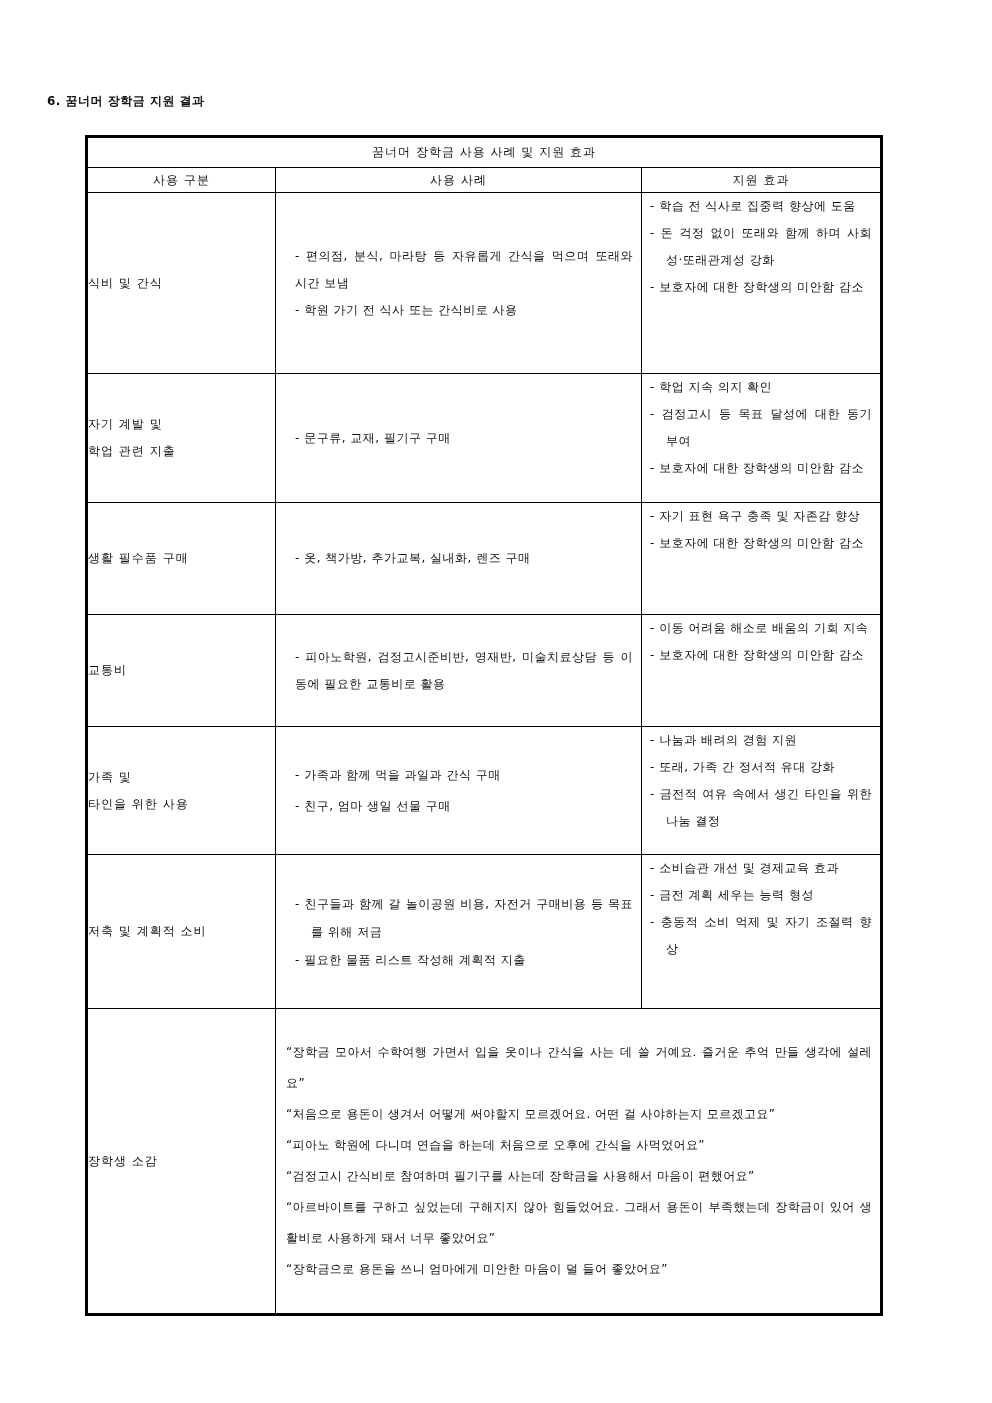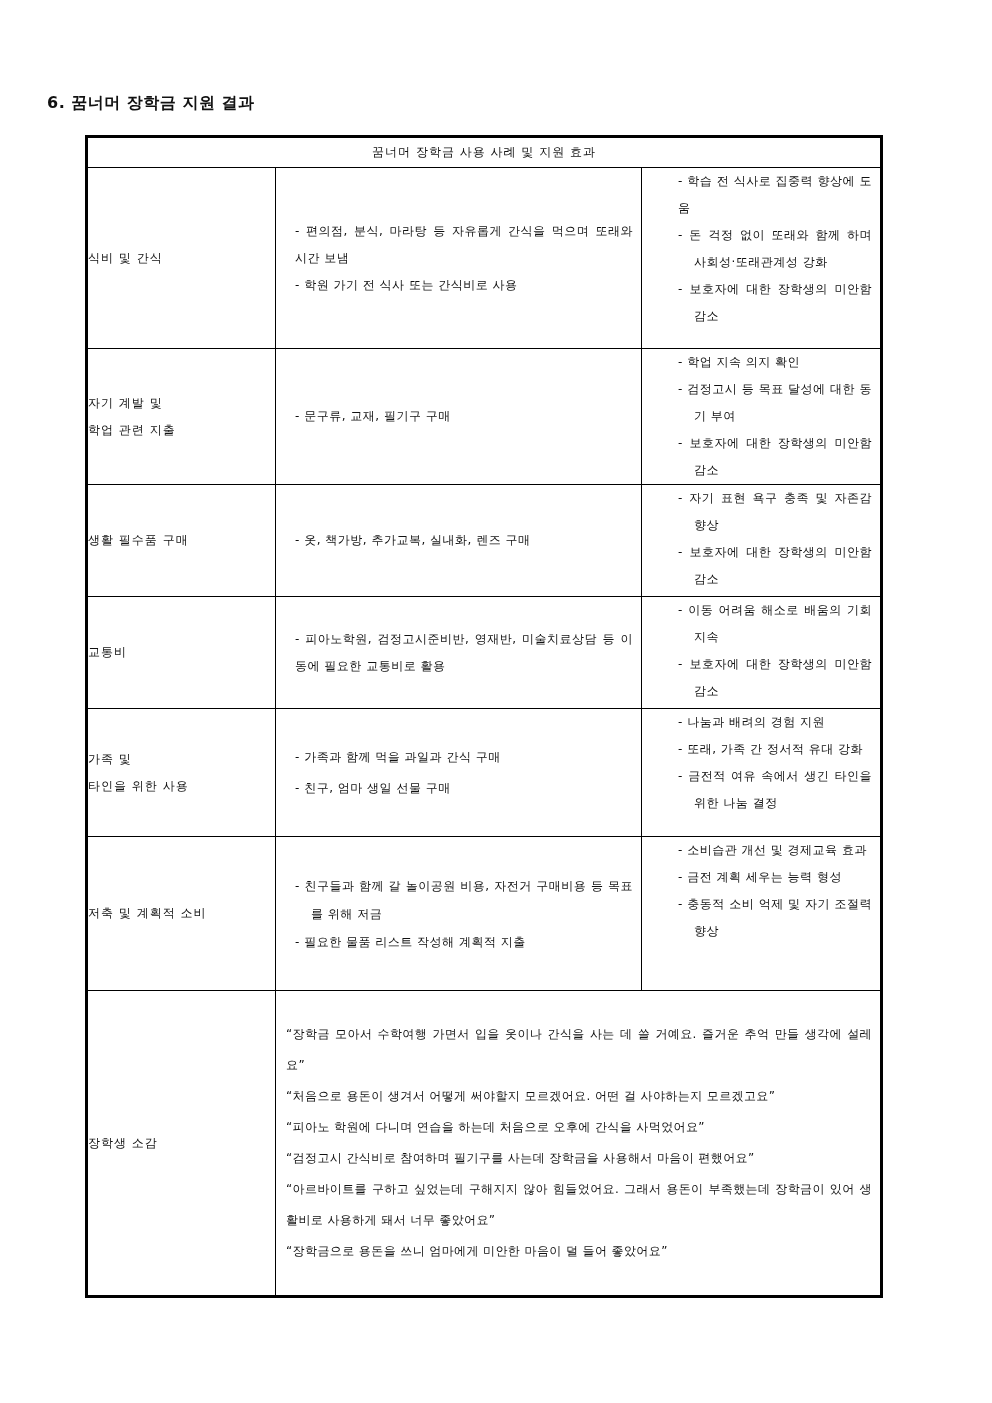--- a/index.html
+++ b/index.html
@@ -3,21 +3,21 @@
 <meta charset="utf-8">
 <style>
   html, body { margin: 0; padding: 0; background: #ffffff; }
   body {
     width: 992px; height: 1403px; position: relative; overflow: hidden;
     font-family: "DejaVu Sans", "Liberation Sans", sans-serif;
     color: #111111;
   }
   .heading {
     position: absolute; left: 47px; top: 93px;
-    font-size: 16px; font-weight: bold; letter-spacing: 0.5px;
+    font-size: 12px; font-weight: bold; letter-spacing: 0.5px;
     font-family: "DejaVu Sans", sans-serif;
   }
   table.main {
     position: absolute; left: 85px; top: 135px;
     width: 795px;
     border-collapse: collapse;
     border: 3px solid #000;
     table-layout: fixed;
     font-size: 12px;
   }
@@ -26,39 +26,44 @@
     padding: 0;
     font-weight: normal;
     vertical-align: middle;
   }
   .title-cell { height: 29px; text-align: center; letter-spacing: 1px; }
   .head-cell { height: 24px; text-align: center; letter-spacing: 1px; }
   .cat-cell { text-align: left; line-height: 27px; letter-spacing: 1px; }
   .case-cell { padding: 0 8px 0 8px !important; line-height: 27px; letter-spacing: 0.5px; }
   .effect-cell { padding: 0 8px 0 8px !important; line-height: 27px; letter-spacing: 0.5px; vertical-align: top !important; }
   .line { display: block; }
-  .hang { display: block; padding-left: 16px; text-indent: -16px; text-align: justify; margin-left: 28px; }
+  .hang { display: block; padding-left: 16px; text-indent: -16px; text-align: justify; }
   .hang-case { display: block; padding-left: 16px; text-indent: -16px; margin-left: 11px; }
   .quote { display: block; text-align: justify; letter-spacing: 0.4px; }
   .quote-cell { padding: 0 8px 0 10px !important; line-height: 31px; }
 </style>
 </head>
 <body>
 
 <div class="heading">6. 꿈너머 장학금 지원 결과</div>
 
 <table class="main">
   <colgroup>
     <col style="width:189px">
     <col style="width:366px">
     <col style="width:240px">
   </colgroup>
   <tbody>
       <tr>
     <td colspan="3" class="title-cell">꿈너머 장학금 사용 사례 및 지원 효과</td>
+  </tr>
+  <tr>
+    <td class="head-cell">사용 구분</td>
+    <td class="head-cell">사용 사례</td>
+    <td class="head-cell">지원 효과</td>
   </tr>
 
   <tr style="height:181px">
     <td class="cat-cell">
       <span class="line">식비 및 간식</span>
     </td>
     <td class="case-cell">
       <span class="hang-case" style="text-indent:0;padding-left:0;text-align:justify">- 편의점, 분식, 마라탕 등 자유롭게 간식을 먹으며 또래와 시간 보냄</span>
       <span class="hang-case" style="text-indent:0;padding-left:0">- 학원 가기 전 식사 또는 간식비로 사용</span>
     </td>

